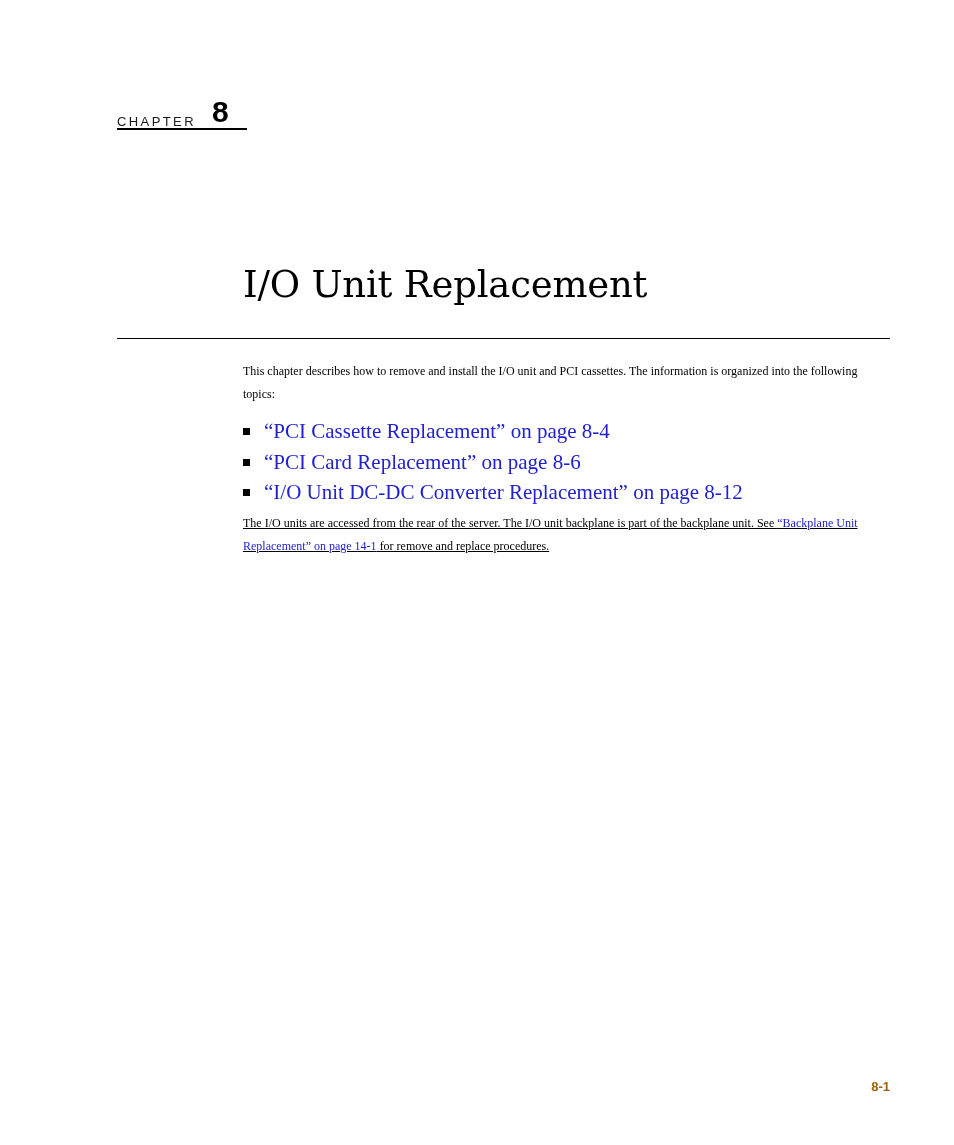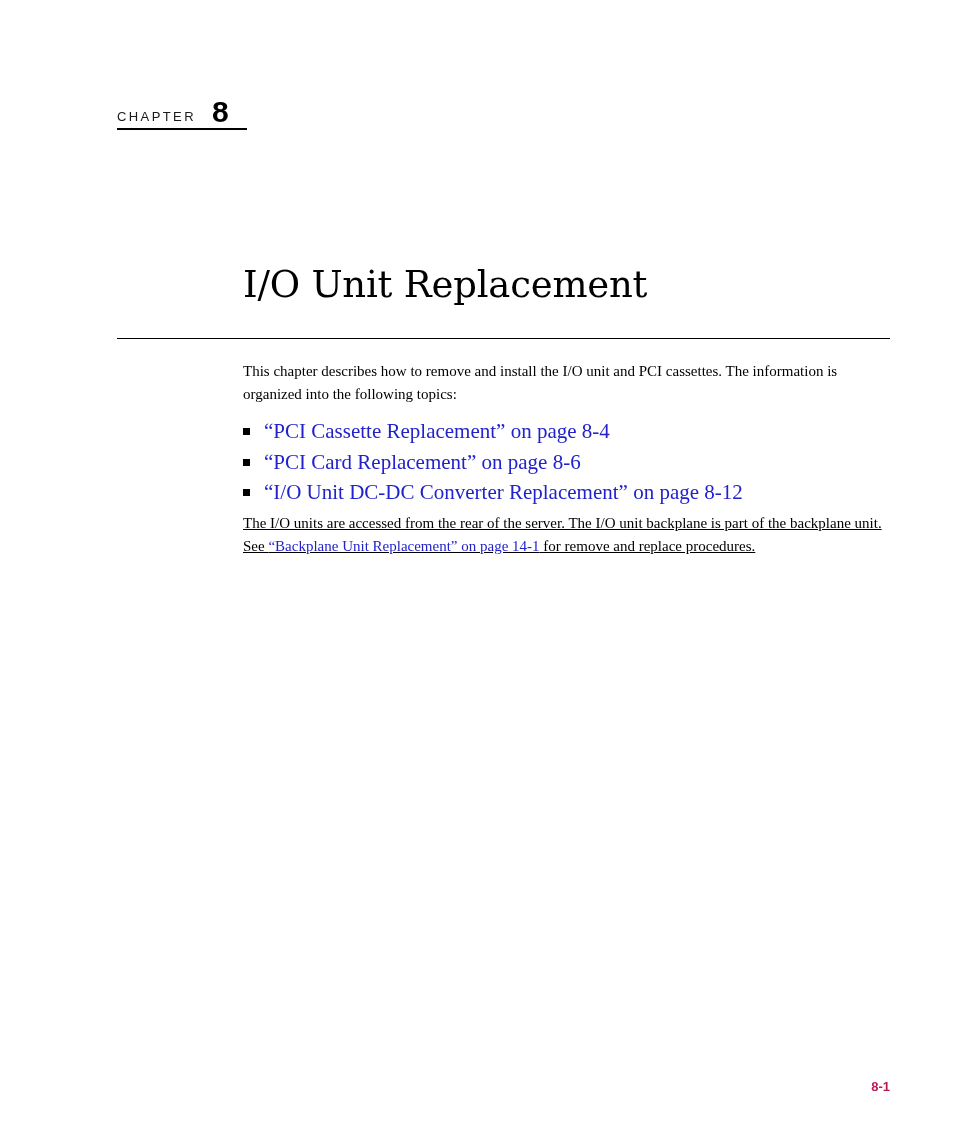--- a/index.html
+++ b/index.html
@@ -29,21 +29,20 @@
     align-items: flex-end;
     justify-content: flex-start;
   }
   .chapter-word {
     font-family: "Liberation Sans", "DejaVu Sans", sans-serif;
     font-size: 13px;
     font-weight: 400;
     letter-spacing: 2.4px;
     color: #1a1a1a;
     line-height: 1;
-    padding-bottom: 5px;
   }
   .chapter-number {
     font-family: "Liberation Sans", "DejaVu Sans", sans-serif;
     font-size: 30px;
     font-weight: bold;
     color: #000000;
     line-height: 1;
     margin-left: 16px;
     padding-bottom: 1px;
   }
@@ -73,21 +72,21 @@
 
   
   .body-col {
     position: absolute;
     left: 243px;
     top: 360px;
     width: 647px;
   }
   .para {
     font-family: "Liberation Serif", "DejaVu Serif", serif;
-    font-size: 15px;
+    font-size: 12px;
     line-height: 22.5px;
     color: #000000;
     margin: 0;
     text-align: left;
   }
 
   
   .topic-list {
     list-style: none;
     margin: 16px 0 0 0;
@@ -129,21 +128,21 @@
   
   .page-footer {
     position: absolute;
     left: 0;
     top: 1079px;
     width: 890px;
     text-align: right;
     font-family: "Liberation Sans", "DejaVu Sans", sans-serif;
     font-size: 13px;
     font-weight: bold;
-    color: #be185d;
+    color: #a16207;
   }
 </style>
 </head>
 <body>
 
 <div class="page">
 
   <div class="chapter-marker">
     <span class="chapter-word">CHAPTER</span>
     <span class="chapter-number">8</span>

